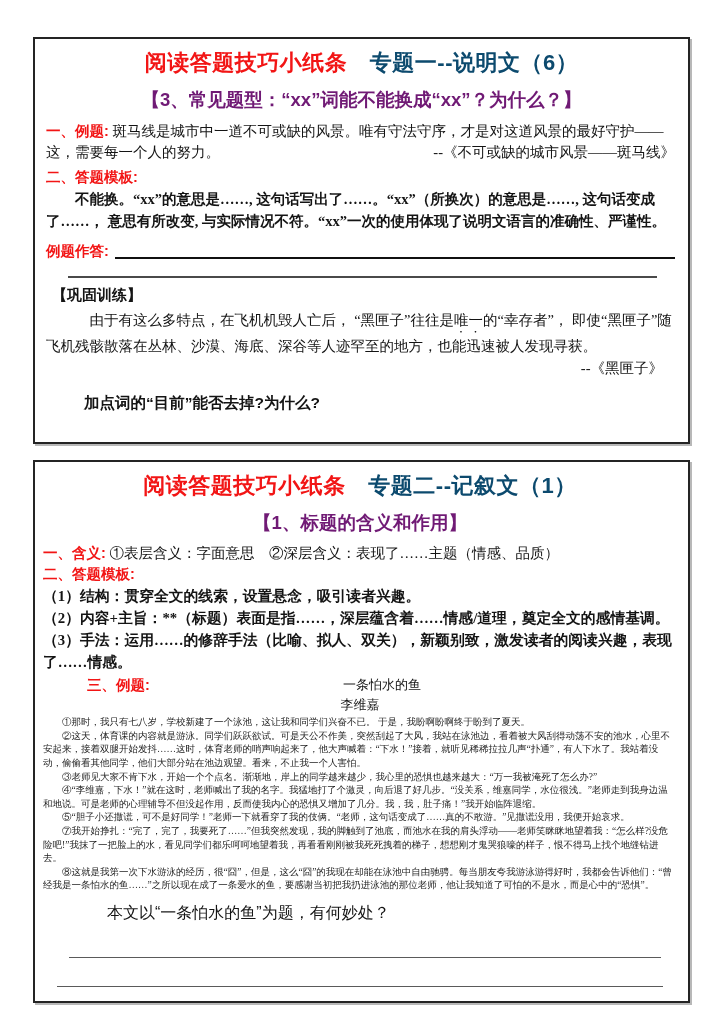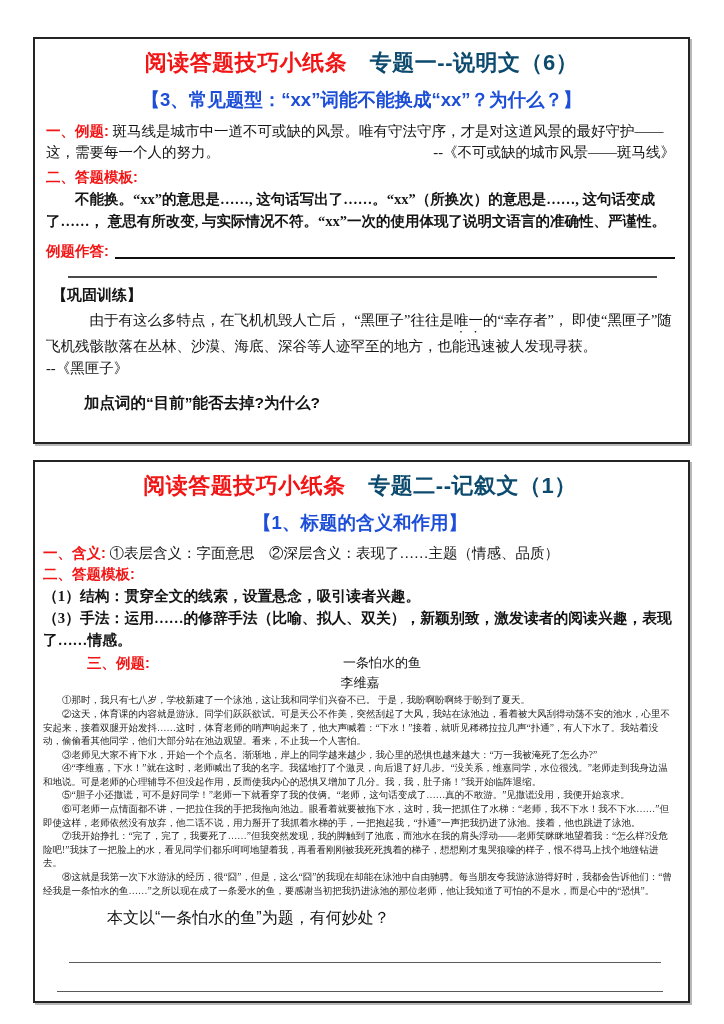--- a/index.html
+++ b/index.html
@@ -19,21 +19,21 @@
 
   .doc-title {
     text-align:center; font-family:"Liberation Sans", sans-serif;
     font-weight:bold; font-size:22px; line-height:1.35; margin-top:3px;
     letter-spacing:.5px;
   }
   .t-red  { color:#f21515; }
   .t-blue { color:#0c4a6e; margin-left:16px; }
   .doc-subtitle {
     text-align:center; font-family:"Liberation Sans", sans-serif;
-    font-weight:bold; font-size:18.5px; color:#1d4ed8; margin-top:9px;
+    font-weight:bold; font-size:18.5px; color:#701a75; margin-top:9px;
   }
   .bodyline { font-size:14.5px; line-height:1.5; }
   .red-label {
     color:#f21515; font-weight:bold; font-family:"Liberation Sans", sans-serif;
     font-size:14.5px;
   }
   .ex-p { margin-top:9px; }
   .src-float { float:right; padding-right:2px; }
   .tpl-label-row { margin-top:3px; }
   .tpl-text { font-weight:bold; text-indent:2em; }
@@ -42,21 +42,21 @@
   .sep { border-top:2px solid #4a4a4a; margin:15px 20px 0 22px; }
   .practice-header {
     font-family:"Liberation Sans", sans-serif; font-weight:bold;
     font-size:15px; margin-top:8px; margin-left:6px;
   }
   .practice-p { margin-top:5px; text-indent:3em; }
   .emph {
     -webkit-text-emphasis:filled dot #000; -webkit-text-emphasis-position:under right;
     text-emphasis:filled dot #000; text-emphasis-position:under right;
   }
-  .src-line { text-align:left; padding-right:14px; font-size:14.5px; line-height:1.5; }
+  .src-line { text-align:right; padding-right:14px; font-size:14.5px; line-height:1.5; }
   .q1 {
     font-family:"Liberation Sans", sans-serif; font-weight:bold; font-size:15.5px;
     margin:13px 0 0 38px;
   }
   .ans-line { border-bottom:1.8px solid #5a5a5a; height:27px; margin:0 16px 0 20px; }
 
   .meaning-row { margin-top:8px; }
   .tpl-item { font-size:14.8px; line-height:1.48; font-weight:bold; }
   .ex-row { position:relative; margin-top:2px; height:20px;margin-left:44px; }
   .ex-row .red-label { position:absolute; left:0; top:0; }
@@ -124,35 +124,35 @@
 
   <p class="bodyline meaning-row">
     <span class="red-label">一、含义:</span>
     <span>①表层含义：字面意思　②深层含义：表现了……主题（情感、品质）</span>
   </p>
 
   <div class="bodyline">
     <span class="red-label">二、答题模板:</span>
   </div>
   <div class="tpl-item">（1）结构：贯穿全文的线索，设置悬念，吸引读者兴趣。</div>
+  <div class="tpl-item">（2）内容+主旨：**（标题）表面是指……，深层蕴含着……情感/道理，奠定全文的感情基调。</div>
   <div class="tpl-item">（3）手法：运用……的修辞手法（比喻、拟人、双关），新颖别致，激发读者的阅读兴趣，表现了……情感。</div>
 
   <div class="ex-row">
     <span class="red-label">三、例题:</span>
     <div class="story-title">一条怕水的鱼</div>
   </div>
   <div class="story-author">李维嘉</div>
 
   <div class="story">
     <p>①那时，我只有七八岁，学校新建了一个泳池，这让我和同学们兴奋不已。 于是，我盼啊盼啊终于盼到了夏天。</p>
     <p>②这天，体育课的内容就是游泳。同学们跃跃欲试。可是天公不作美，突然刮起了大风，我站在泳池边，看着被大风刮得动荡不安的池水，心里不安起来，接着双腿开始发抖……这时，体育老师的哨声响起来了，他大声喊着：“下水！”接着，就听见稀稀拉拉几声“扑通”，有人下水了。我站着没动，偷偷看其他同学，他们大部分站在池边观望。看来，不止我一个人害怕。</p>
     <p>③老师见大家不肯下水，开始一个个点名。渐渐地，岸上的同学越来越少，我心里的恐惧也越来越大：“万一我被淹死了怎么办?”</p>
     <p>④“李维嘉，下水！”就在这时，老师喊出了我的名字。我猛地打了个激灵，向后退了好几步。“没关系，维嘉同学，水位很浅。”老师走到我身边温和地说。可是老师的心理辅导不但没起作用，反而使我内心的恐惧又增加了几分。我，我，肚子痛！”我开始临阵退缩。</p>
     <p>⑤“胆子小还撒谎，可不是好同学！”老师一下就看穿了我的伎俩。“老师，这句话变成了……真的不敢游。”见撒谎没用，我便开始哀求。</p>
-    <p>⑥可老师一点情面都不讲，一把拉住我的手把我拖向池边。眼看着就要被拖下水，这时，我一把抓住了水梯：“老师，我不下水！我不下水……”但即使这样，老师依然没有放弃，他二话不说，用力掰开了我抓着水梯的手，一把抱起我，“扑通”一声把我扔进了泳池。接着，他也跳进了泳池。</p>
     <p>⑦我开始挣扎：“完了，完了，我要死了……”但我突然发现，我的脚触到了池底，而池水在我的肩头浮动——老师笑眯眯地望着我：“怎么样?没危险吧!”我抹了一把脸上的水，看见同学们都乐呵呵地望着我，再看看刚刚被我死死拽着的梯子，想想刚才鬼哭狼嚎的样子，恨不得马上找个地缝钻进去。</p>
     <p>⑧这就是我第一次下水游泳的经历，很“囧”，但是，这么“囧”的我现在却能在泳池中自由驰骋。每当朋友夸我游泳游得好时，我都会告诉他们：“曾经我是一条怕水的鱼……”之所以现在成了一条爱水的鱼，要感谢当初把我扔进泳池的那位老师，他让我知道了可怕的不是水，而是心中的“恐惧”。</p>
   </div>
 
   <div class="q2">本文以“一条怕水的鱼”为题，有何妙处？</div>
 
   <div class="ans2-a"></div>
   <div class="ans2-b"></div>
 </div>
 

